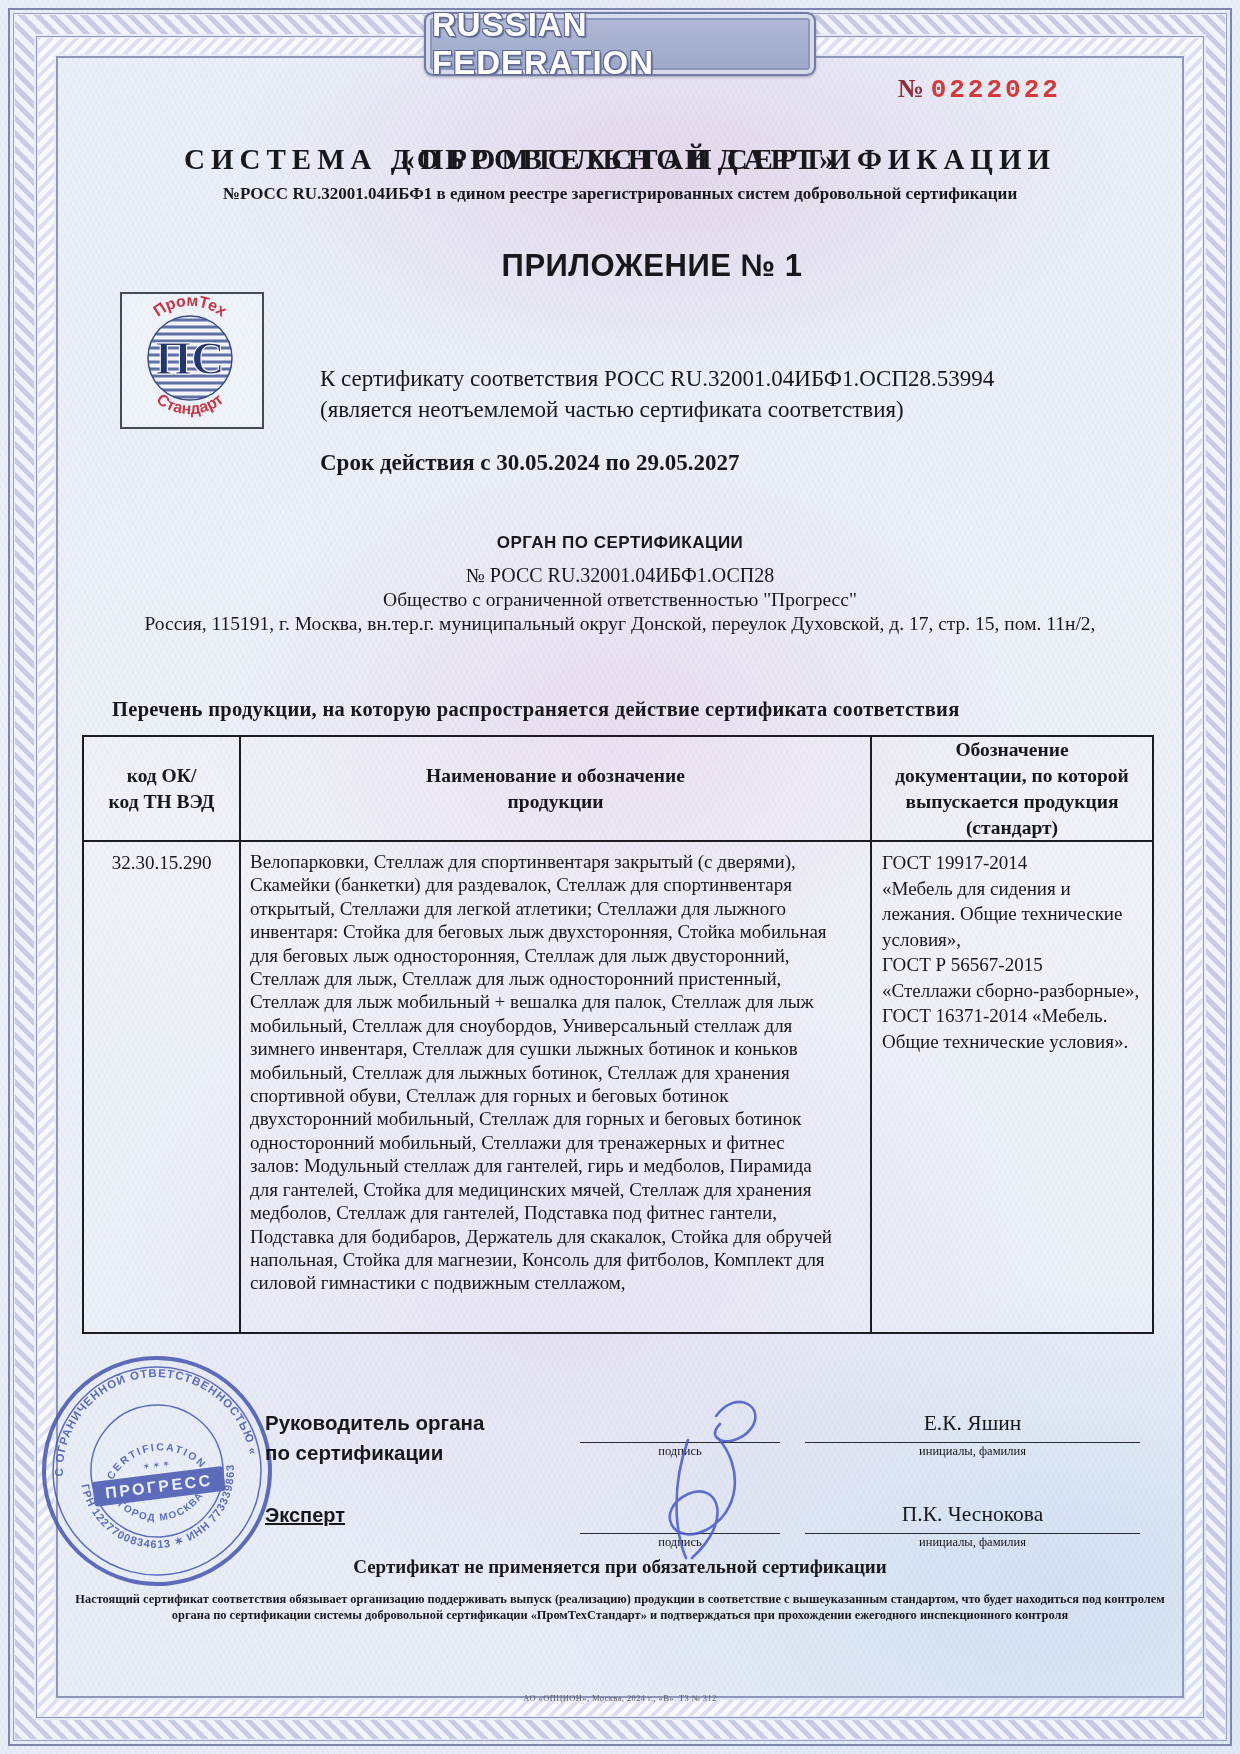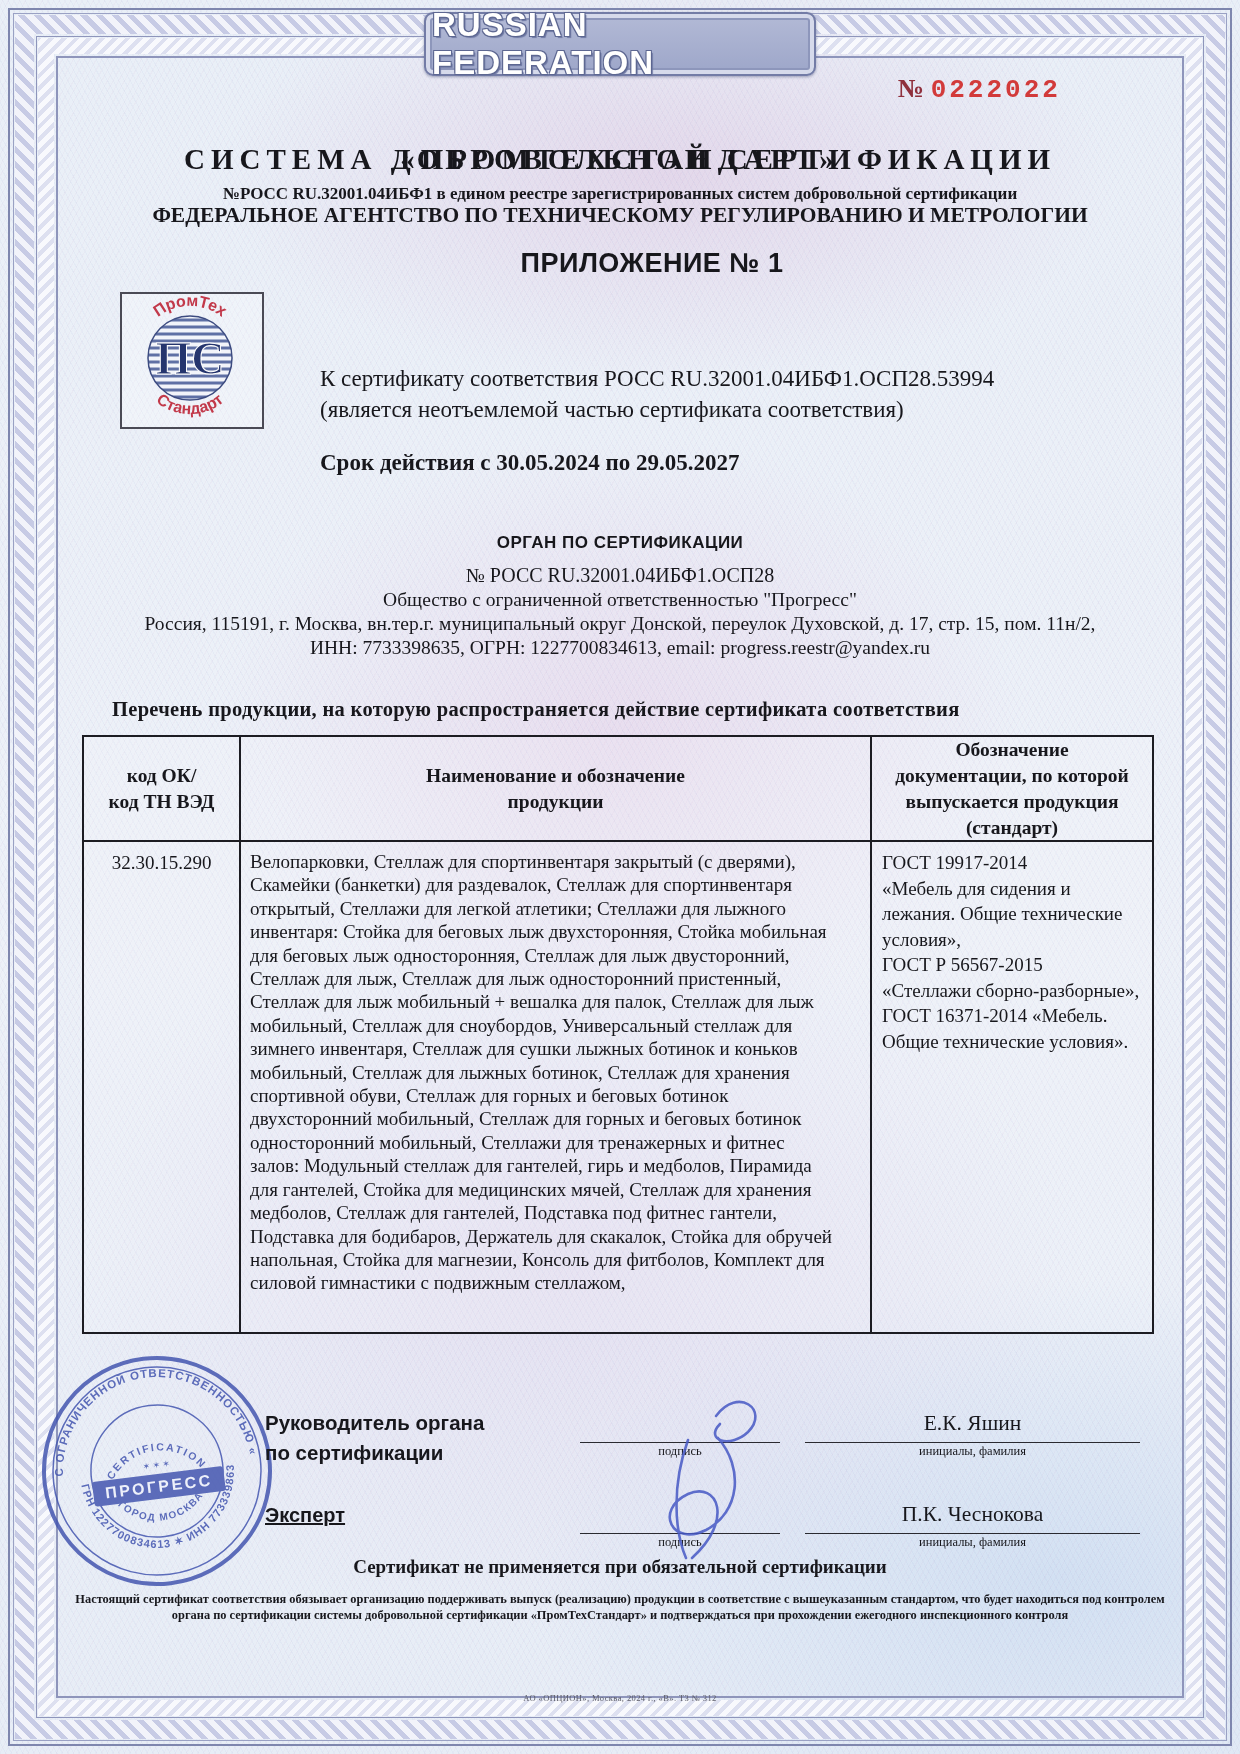--- a/index.html
+++ b/index.html
@@ -38,21 +38,21 @@
   
   .serial{position:absolute;left:898px;top:74px;font-size:26px;white-space:nowrap;}
   .serial .pfx{color:#8f2f3c;font-weight:bold;}
   .serial .num{font-family:"Liberation Mono",monospace;font-weight:700;color:#d23a3a;letter-spacing:3px;}
   
   .t-center{position:absolute;left:60px;width:1120px;text-align:center;}
   .sys1{top:106px;font-size:29px;letter-spacing:6px;font-weight:600;margin-top:37px;}
   .sys2{top:143px;font-size:29px;letter-spacing:6px;font-weight:600;}
   .registry{top:184px;font-size:17px;font-weight:bold;}
   .agency{top:203px;font-size:21.5px;font-weight:bold;}
-  .apptitle{top:248px;font-family:"Liberation Sans",sans-serif;font-weight:bold;font-size:27px;
+  .apptitle{top:248px;font-family:"Liberation Sans",sans-serif;font-weight:bold;font-size:31px;
     letter-spacing:.5px;transform:translateX(32px);}
   
   .logo{position:absolute;left:120px;top:292px;width:140px;height:133px;border:2px solid #4a4a55;
     background:rgba(255,255,255,.25);}
   
   .abs{position:absolute;}
   .tocert{left:320px;top:366px;font-size:23px;}
   .certnote{left:320px;top:397px;font-size:23px;}
   .validity{left:320px;top:450px;font-size:23px;font-weight:600;}
   .organ{top:533px;font-family:"Liberation Sans",sans-serif;font-weight:bold;font-size:17px;letter-spacing:.5px;}
@@ -112,21 +112,20 @@
   </div>
 
   <div class="serial">
     <span class="pfx">№</span>
     <span class="num">0222022</span>
   </div>
 
   <div class="t-center abs sys1">СИСТЕМА ДОБРОВОЛЬНОЙ СЕРТИФИКАЦИИ</div>
   <div class="t-center abs sys2">«ПРОМТЕХСТАНДАРТ»</div>
   <div class="t-center abs registry">№РОСС RU.32001.04ИБФ1 в едином реестре зарегистрированных систем добровольной сертификации</div>
-  <div class="t-center abs agency">ФЕДЕРАЛЬНОЕ АГЕНТСТВО ПО ТЕХНИЧЕСКОМУ РЕГУЛИРОВАНИЮ И МЕТРОЛОГИИ</div>
   <div class="t-center abs apptitle">ПРИЛОЖЕНИЕ № 1</div>
 
   <div class="logo">
     <svg width="136" height="129" viewBox="0 0 136 129">
       <defs>
         <pattern id="logoStripes" width="7" height="7" patternUnits="userSpaceOnUse">
           <rect width="7" height="7" fill="#f2f4fa"></rect>
           <rect y="3.5" width="7" height="3" fill="#5f70a5"></rect>
         </pattern>
         <path id="arcTop" d="M22,52 A46,40 0 0 1 114,52"></path>
@@ -144,21 +143,20 @@
   </div>
 
   <div class="abs tocert">К сертификату соответствия РОСС RU.32001.04ИБФ1.ОСП28.53994</div>
   <div class="abs certnote">(является неотъемлемой частью сертификата соответствия)</div>
   <div class="abs validity">Срок действия с 30.05.2024 по 29.05.2027</div>
 
   <div class="t-center abs organ">ОРГАН ПО СЕРТИФИКАЦИИ</div>
   <div class="t-center abs regnum">№ РОСС RU.32001.04ИБФ1.ОСП28</div>
   <div class="t-center abs org">Общество с ограниченной ответственностью "Прогресс"</div>
   <div class="t-center abs address">Россия, 115191, г. Москва, вн.тер.г. муниципальный округ Донской, переулок Духовской, д. 17, стр. 15, пом. 11н/2,</div>
-  <div class="t-center abs requisites">ИНН: 7733398635, ОГРН: 1227700834613, email: progress.reestr@yandex.ru</div>
 
   <div class="abs prodhead">Перечень продукции, на которую распространяется действие сертификата соответствия</div>
 
   <div class="ctable">
     <div class="cell th pre">код ОК/
 код ТН ВЭД</div>
     <div class="cell th pre">Наименование и обозначение
 продукции</div>
     <div class="cell th pre last">Обозначение
 документации, по которой

